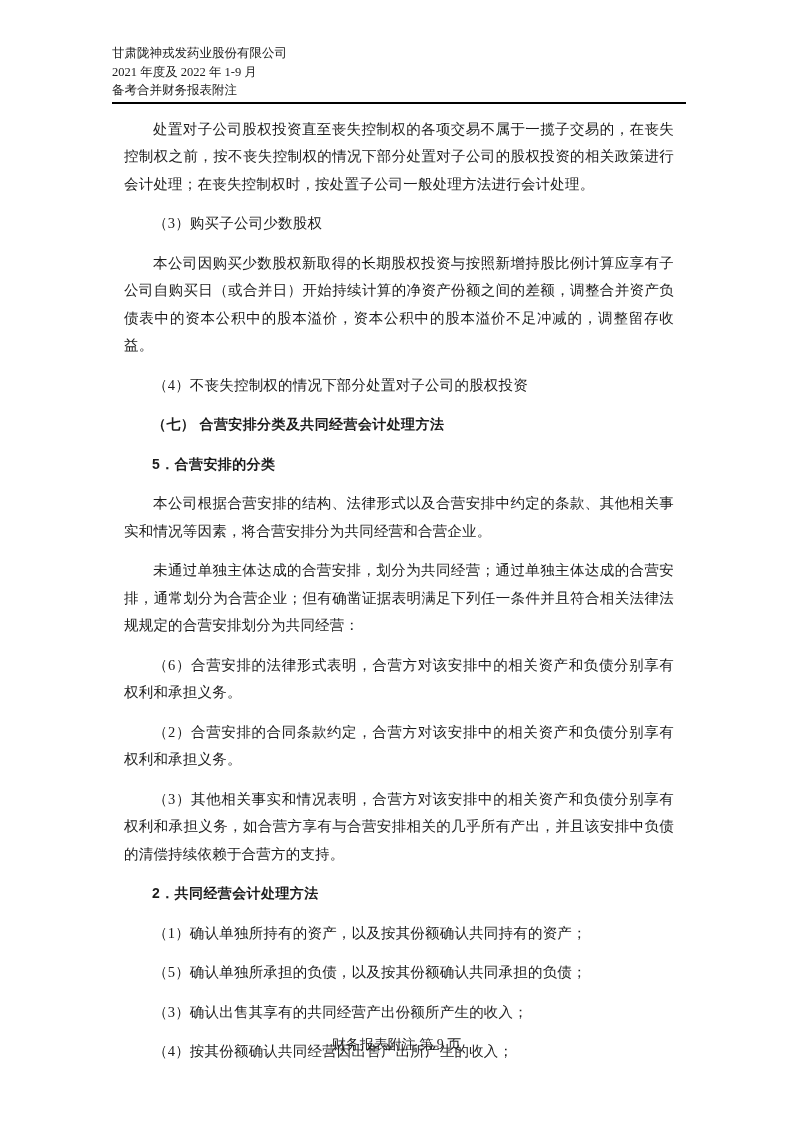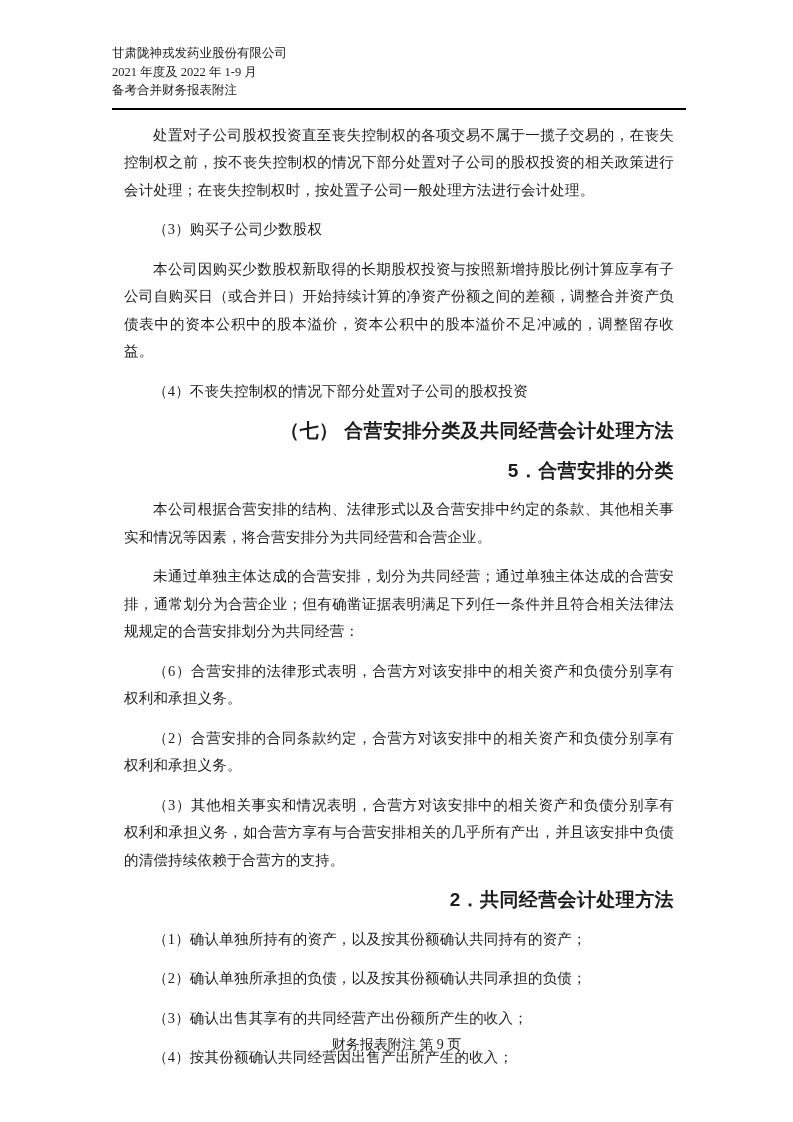--- a/index.html
+++ b/index.html
@@ -20,42 +20,42 @@
     position: absolute;
     left: 112px;
     top: 0;
     width: 574px;
   }
   .doc-header {
     margin-top: 44px;
     font-size: 12.5px;
     line-height: 18.5px;
     border-bottom: 2px solid #000000;
-    padding-bottom: 8px;
+    padding-bottom: 2px;
   }
   .doc-header div {
     white-space: nowrap;
   }
   .doc-body {
     margin-top: 9px;
   }
   .doc-body p {
     margin: 12px;
     text-indent: 2em;
     text-align: justify;
     font-size: 14.5px;
     line-height: 27.5px;
     letter-spacing: 0.2px;
   }
   .doc-body p.heading {
     font-family: "Liberation Sans", "DejaVu Sans", sans-serif;
     font-weight: bold;
-    font-size: 19px;
+    font-size: 14px;
     letter-spacing: 0.4px;
-    text-align: right;
+    text-align: left;
   }
   .doc-footer {
     position: absolute;
     left: 0;
     right: 0;
     top: 1036px;
     text-align: center;
     font-size: 14px;
     line-height: 18px;
   }
@@ -79,21 +79,21 @@
       <p>（4）不丧失控制权的情况下部分处置对子公司的股权投资</p>
       <p class="heading">（七） 合营安排分类及共同经营会计处理方法</p>
       <p class="heading">5．合营安排的分类</p>
       <p>本公司根据合营安排的结构、法律形式以及合营安排中约定的条款、其他相关事实和情况等因素，将合营安排分为共同经营和合营企业。</p>
       <p>未通过单独主体达成的合营安排，划分为共同经营；通过单独主体达成的合营安排，通常划分为合营企业；但有确凿证据表明满足下列任一条件并且符合相关法律法规规定的合营安排划分为共同经营：</p>
       <p>（6）合营安排的法律形式表明，合营方对该安排中的相关资产和负债分别享有权利和承担义务。</p>
       <p>（2）合营安排的合同条款约定，合营方对该安排中的相关资产和负债分别享有权利和承担义务。</p>
       <p>（3）其他相关事实和情况表明，合营方对该安排中的相关资产和负债分别享有权利和承担义务，如合营方享有与合营安排相关的几乎所有产出，并且该安排中负债的清偿持续依赖于合营方的支持。</p>
       <p class="heading">2．共同经营会计处理方法</p>
       <p>（1）确认单独所持有的资产，以及按其份额确认共同持有的资产；</p>
-      <p>（2）确认单独所承担的负债，以及按其份额确认共同承担的负债；</p>
+      <p>（5）确认单独所承担的负债，以及按其份额确认共同承担的负债；</p>
       <p>（3）确认出售其享有的共同经营产出份额所产生的收入；</p>
       <p>（4）按其份额确认共同经营因出售产出所产生的收入；</p>
     </div>
 
   </div>
 
   <div class="doc-footer">
     <span>财务报表附注 第 9 页</span>
   </div>
 </div>

